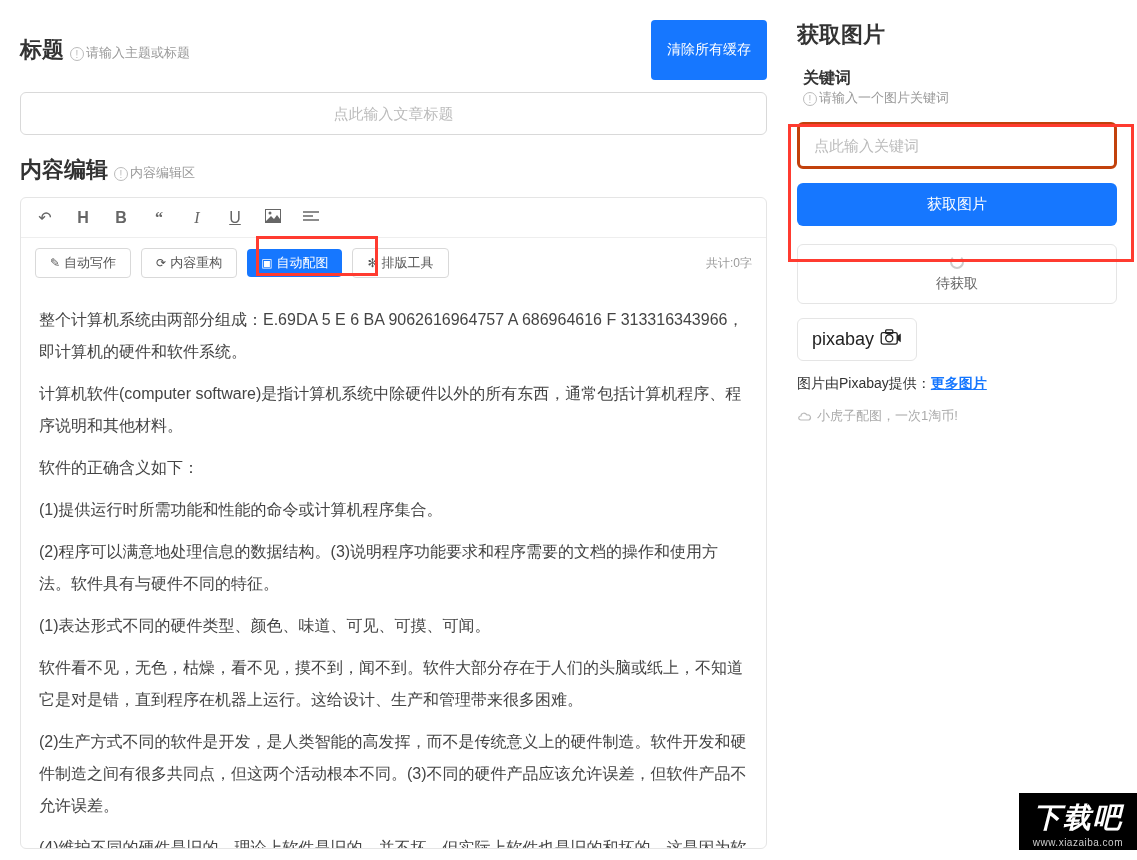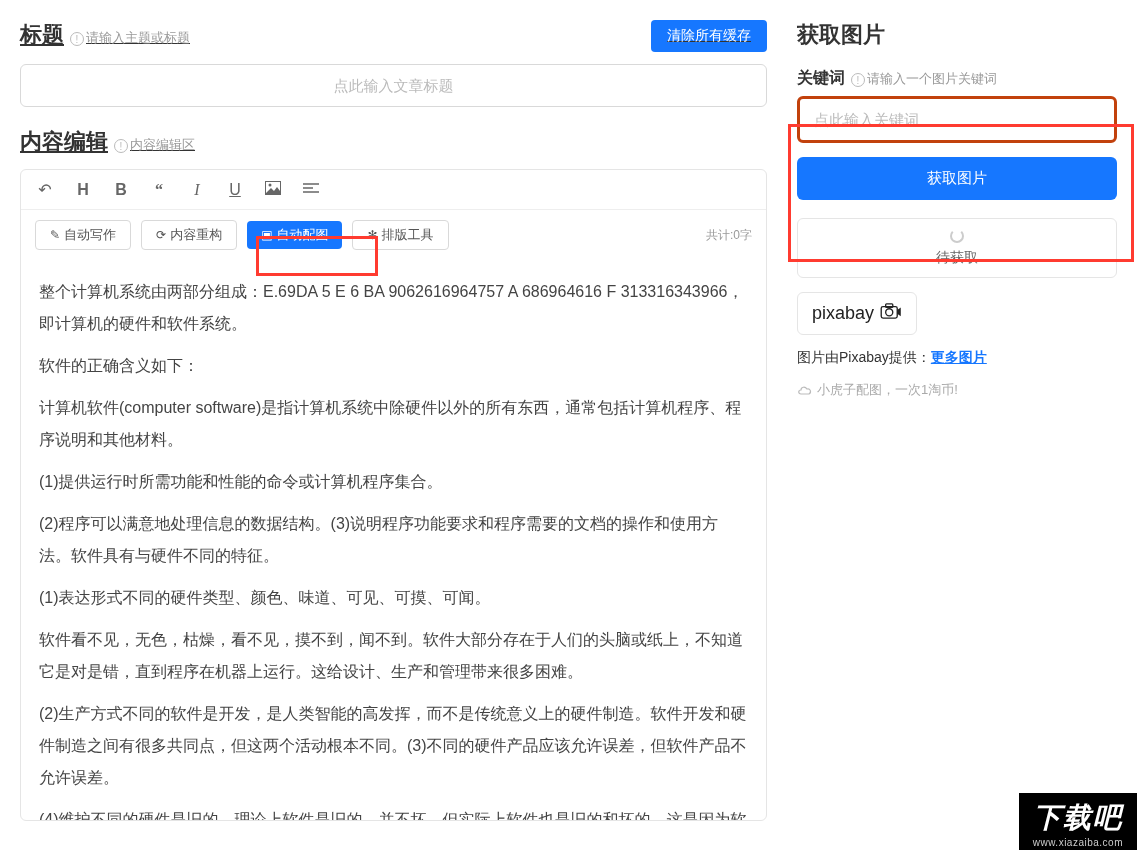--- a/index.html
+++ b/index.html
@@ -1,26 +1,26 @@
 <!DOCTYPE html>
 <html><head>
 <meta charset="utf-8">
 <style>
 * { box-sizing: border-box; margin: 0; padding: 0; }
 body { font-family: "Microsoft YaHei", -apple-system, sans-serif; background: #fff; color: #333; font-size: 14px; }
 .container { display: flex; width: 1137px; height: 860px; }
 .main { flex: 1; padding: 20px 20px 0 20px; min-width: 0; }
 .sidebar { width: 350px; padding: 20px 20px 0 10px; }
 
-.section-header { display: flex; align-items: flex-start; justify-content: space-between; margin-bottom: 12px; text-decoration: underline; }
+.section-header { display: flex; align-items: center; justify-content: space-between; margin-bottom: 12px; }
 .section-title { font-size: 22px; font-weight: 600; color: #333; }
 .section-hint { font-size: 13px; color: #999; margin-left: 6px; }
 .hint-icon { display: inline-block; width: 14px; height: 14px; border: 1px solid #bbb; border-radius: 50%; font-size: 10px; line-height: 13px; text-align: center; color: #bbb; margin-right: 2px; vertical-align: middle; }
 
-.btn { display: inline-flex; align-items: center; padding: 7px 16px; border-radius: 4px; cursor: pointer; font-size: 14px; border: none; }
+.btn { display: inline-flex; align-items: center; padding: 21px 16px; border-radius: 4px; cursor: pointer; font-size: 14px; border: none; }
 .btn-primary { background: #1677ff; color: #fff; }
 .btn-primary-lg { background: #1677ff; color: #fff; width: 100%; padding: 12px; justify-content: center; font-size: 15px; border-radius: 6px; }
 .btn-outline { background: #fff; border: 1px solid #d9d9d9; color: #555; font-size: 13px; padding: 5px 14px; }
 .btn-blue-sm { background: #1677ff; color: #fff; font-size: 13px; padding: 5px 14px; }
 
 .title-input { width: 100%; padding: 12px 14px; border: 1px solid #d9d9d9; border-radius: 6px; font-size: 15px; color: #333; margin-bottom: 20px; text-align: center; }
 .title-input::placeholder { color: #bbb; }
 
 .editor-box { border: 1px solid #e5e5e5; border-radius: 6px; }
 .toolbar-row1 { display: flex; align-items: center; gap: 18px; padding: 10px 14px; border-bottom: 1px solid #eee; color: #666; }
@@ -122,36 +122,36 @@
           </button>
         <button class="btn btn-outline">
             <span class="btn-icon">✻</span>
             <span>排版工具</span>
           </button>
         <span class="word-count">共计:0字</span>
       </div>
 
       <div class="editor-content">
         <p>整个计算机系统由两部分组成：E.69DA 5 E 6 BA 9062616964757 A 686964616 F 313316343966，即计算机的硬件和软件系统。</p>
+        <p>计算机软件(computer software)是指计算机系统中除硬件以外的所有东西，通常包括计算机程序、程序说明和其他材料。</p>
         <p>软件的正确含义如下：</p>
-        <p>计算机软件(computer software)是指计算机系统中除硬件以外的所有东西，通常包括计算机程序、程序说明和其他材料。</p>
         <p>(1)提供运行时所需功能和性能的命令或计算机程序集合。</p>
         <p>(2)程序可以满意地处理信息的数据结构。(3)说明程序功能要求和程序需要的文档的操作和使用方法。软件具有与硬件不同的特征。</p>
         <p>(1)表达形式不同的硬件类型、颜色、味道、可见、可摸、可闻。</p>
         <p>软件看不见，无色，枯燥，看不见，摸不到，闻不到。软件大部分存在于人们的头脑或纸上，不知道它是对是错，直到程序在机器上运行。这给设计、生产和管理带来很多困难。</p>
         <p>(2)生产方式不同的软件是开发，是人类智能的高发挥，而不是传统意义上的硬件制造。软件开发和硬件制造之间有很多共同点，但这两个活动根本不同。(3)不同的硬件产品应该允许误差，但软件产品不允许误差。</p>
         <p>(4)维护不同的硬件是旧的，理论上软件是旧的，并不坏，但实际上软件也是旧的和坏的。这是因为软件的整个生命周期都处于更改(维护)状态。</p>
       </div>
     </div>
   </div>
 
   <div class="sidebar">
     <div class="section-title" style="margin-bottom:18px;">获取图片</div>
 
-    <div class="header-left" style="margin-bottom:7px;">
+    <div class="header-left" style="margin-bottom:15px;flex-direction:column;">
       <span style="font-size:16px;font-weight:600;">关键词</span>
       <span class="section-hint">
         <span class="hint-icon">!</span><span>请输入一个图片关键词</span>
       </span>
     </div>
 
     <input class="kw-input" placeholder="点此输入关键词" style="">
 
     <button class="btn btn-primary-lg">获取图片</button>
 

